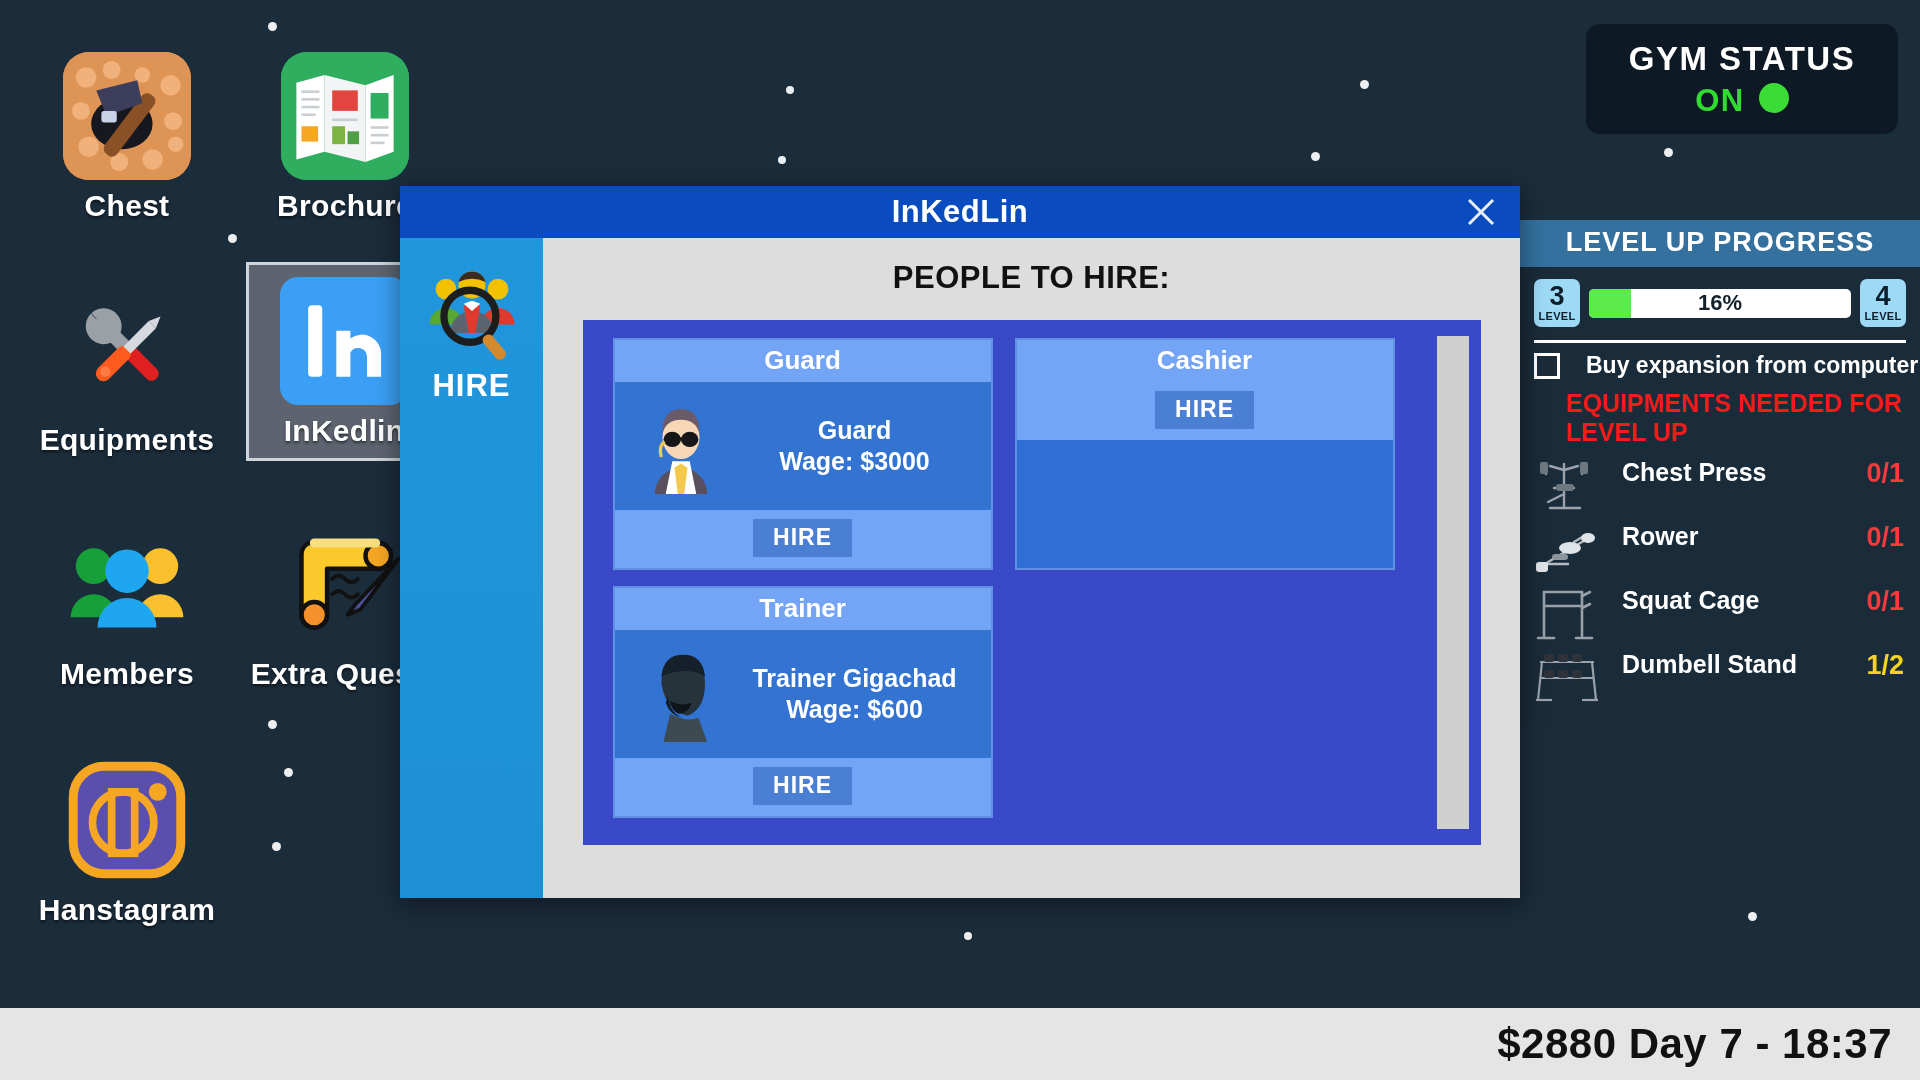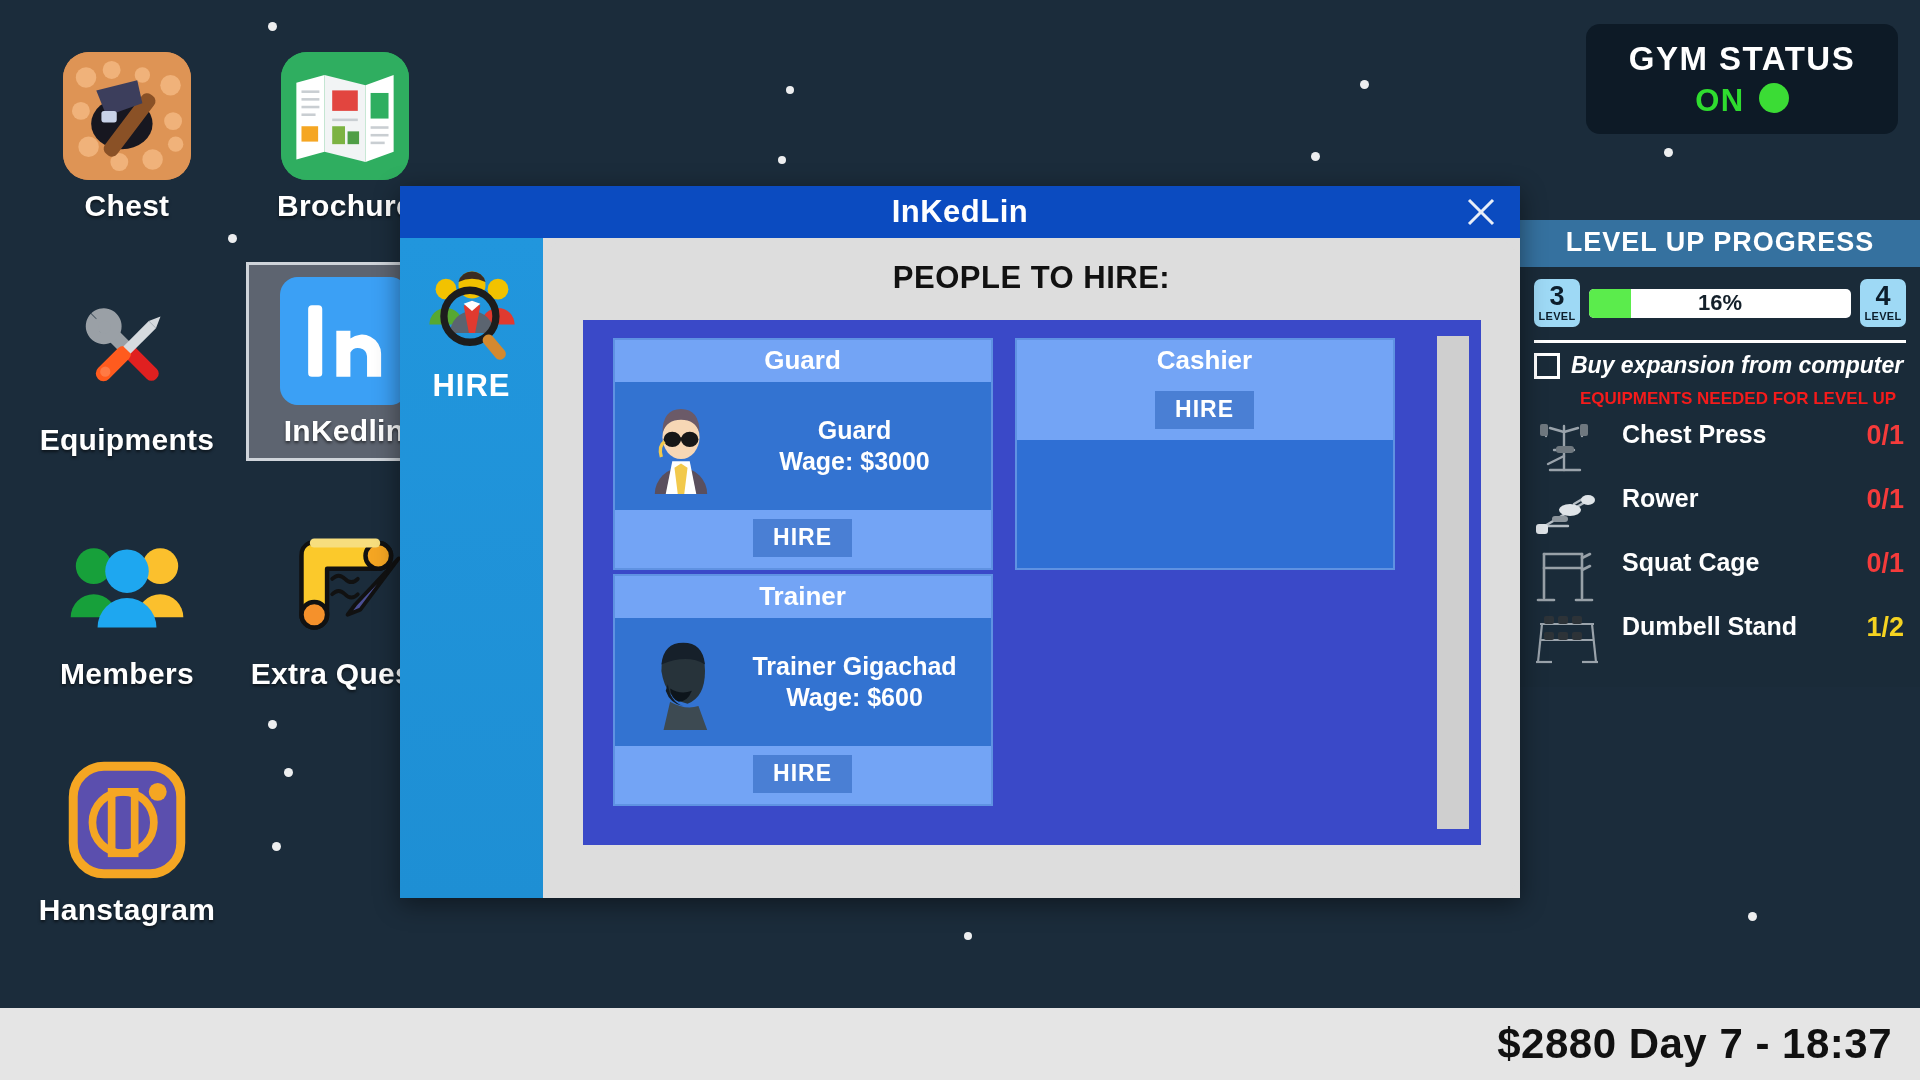--- a/index.html
+++ b/index.html
@@ -137,21 +137,21 @@
     background: #3a49c8;
     position: relative;
     display: flex;
   }
   #card-grid {
     flex: 1;
     padding: 18px 0 0 30px;
     display: flex;
     flex-wrap: wrap;
     align-content: flex-start;
-    gap: 4px 22px;
+    gap: 16px 22px;
   }
   .hire-card {
     width: 380px;
     background: #2f6fd4;
     border: 2px solid #5f92e2;
     display: flex; flex-direction: column;
   }
   .hire-card .card-head {
     background: #73a4f5;
     text-align: center;
@@ -311,42 +311,40 @@
     font-size: 22px;
     font-weight: bold;
   }
   #panel-divider {
     height: 3px;
     background: #ffffff;
     margin: 3px 14px 9px 14px;
   }
   #expansion-row {
     display: flex; align-items: center;
-    gap: 11px;
+    gap: 26px;
     padding: 0 14px 10px 14px;
     cursor: pointer;
-    font-style: italic;
   }
   #expansion-check {
     width: 26px; height: 26px;
     border: 3px solid #ffffff;
     background: transparent;
     flex: none;
   }
   #expansion-label {
     color: #ffffff;
     font-size: 23px;
     font-weight: bold;
     white-space: nowrap;
   }
   #equip-title {
     color: #f51b1b;
-    font-size: 17px;
-    font-weight: bold;
-    text-align: center;
+    font-size: 25px;
+    font-weight: bold;
     line-height: 1.15;
     padding: 0 10px 8px 10px;
     margin-left: 36px;
   }
   .equip-row {
     display: flex; 
     padding: 3px 16px 3px 10px;
     gap: 18px;
   }
   .equip-icon {

